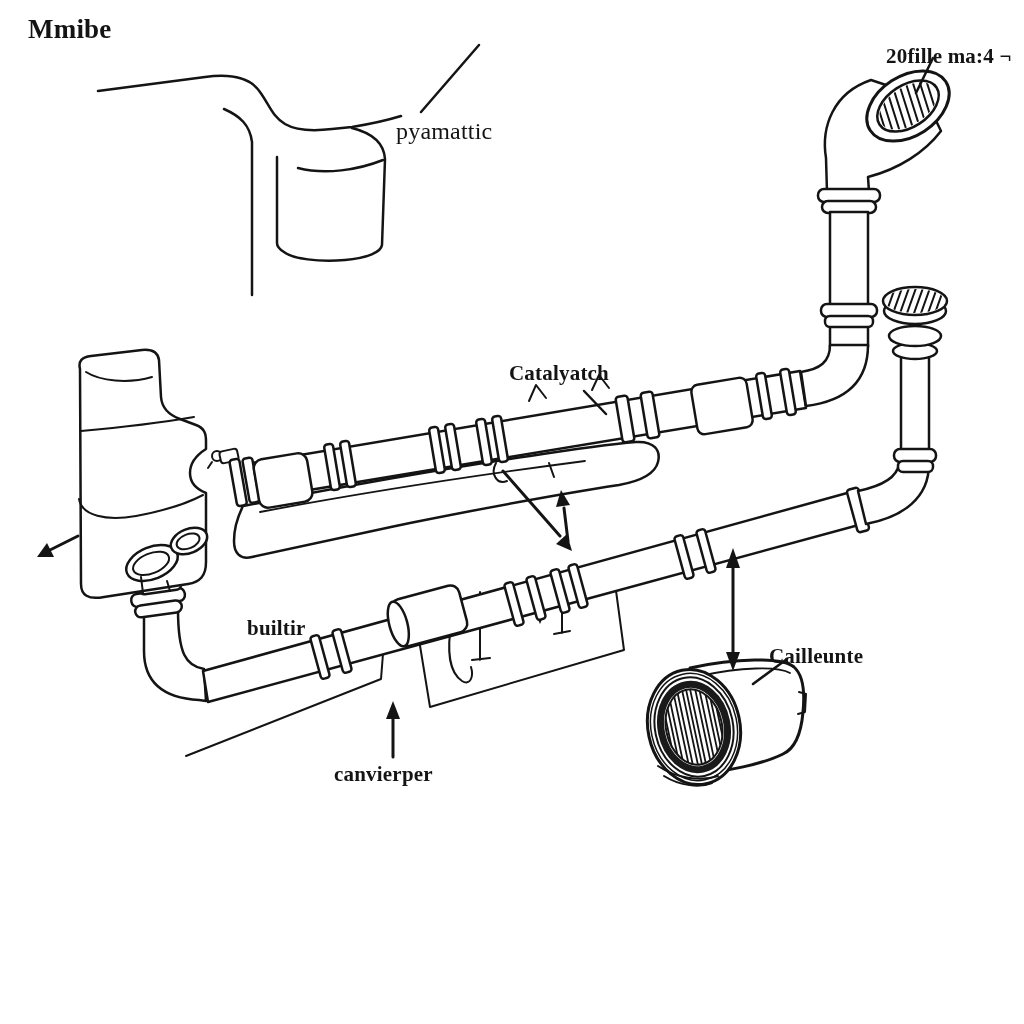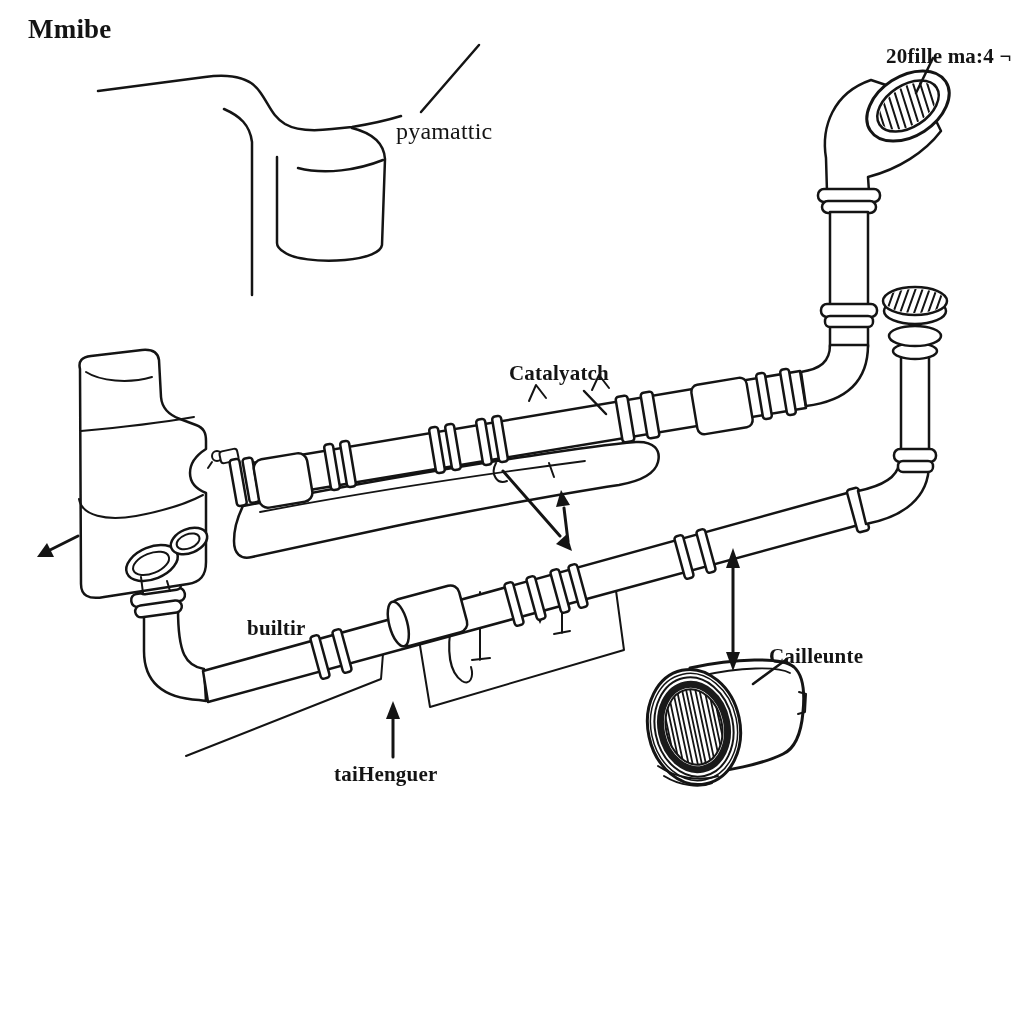--- a/index.html
+++ b/index.html
@@ -202,15 +202,15 @@
         <polygon fill="#141414" stroke="none" points="393,701 386,719 400,719"></polygon>
       </g>
     </g>
   </svg>
 
   <div class="lbl lbl-bold" style="left:28px;  top:14px;">Mmibe</div>
   <div class="lbl lbl-reg" style="left:396px; top:118px;">pyamattic</div>
   <div class="lbl lbl-small" style="left:886px; top:32px;margin-top:12px;">20fille ma:4 ¬</div>
   <div class="lbl lbl-med" style="left:509px; top:361px;">Catalyatch</div>
   <div class="lbl lbl-med" style="left:247px; top:616px;">builtir</div>
-  <div class="lbl lbl-med" style="left:334px; top:762px;">taiHenguer</div>
+  <div class="lbl lbl-med" style="left:334px; top:762px;">canvierper</div>
   <div class="lbl lbl-med" style="left:769px; top:632px;margin-top:12px;">Cailleunte</div>
 </div>
 
 </body></html>

